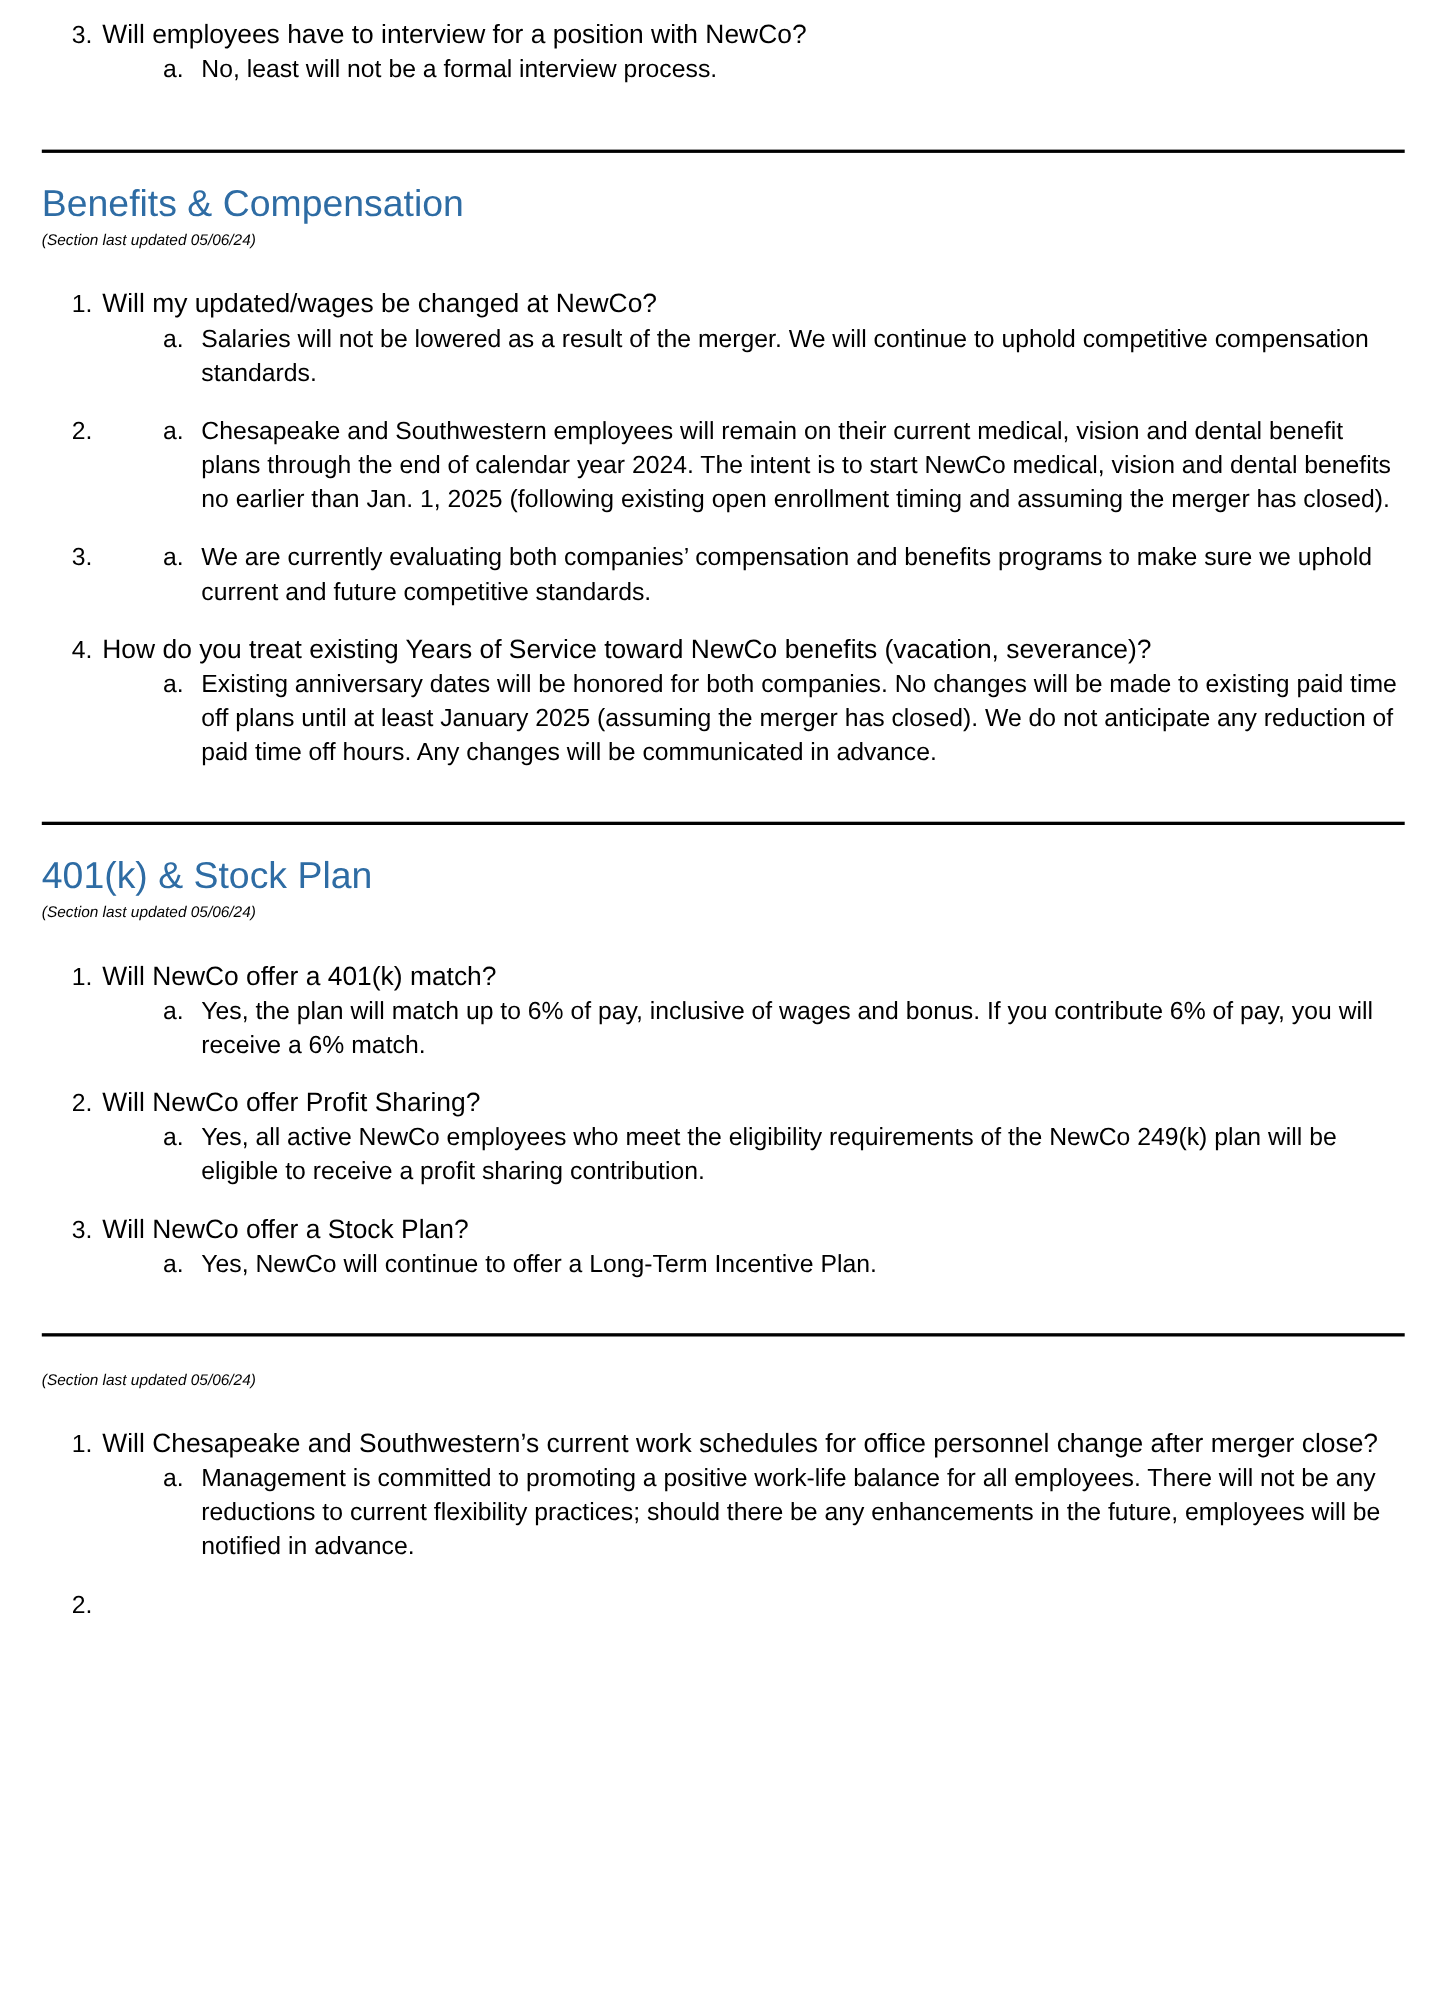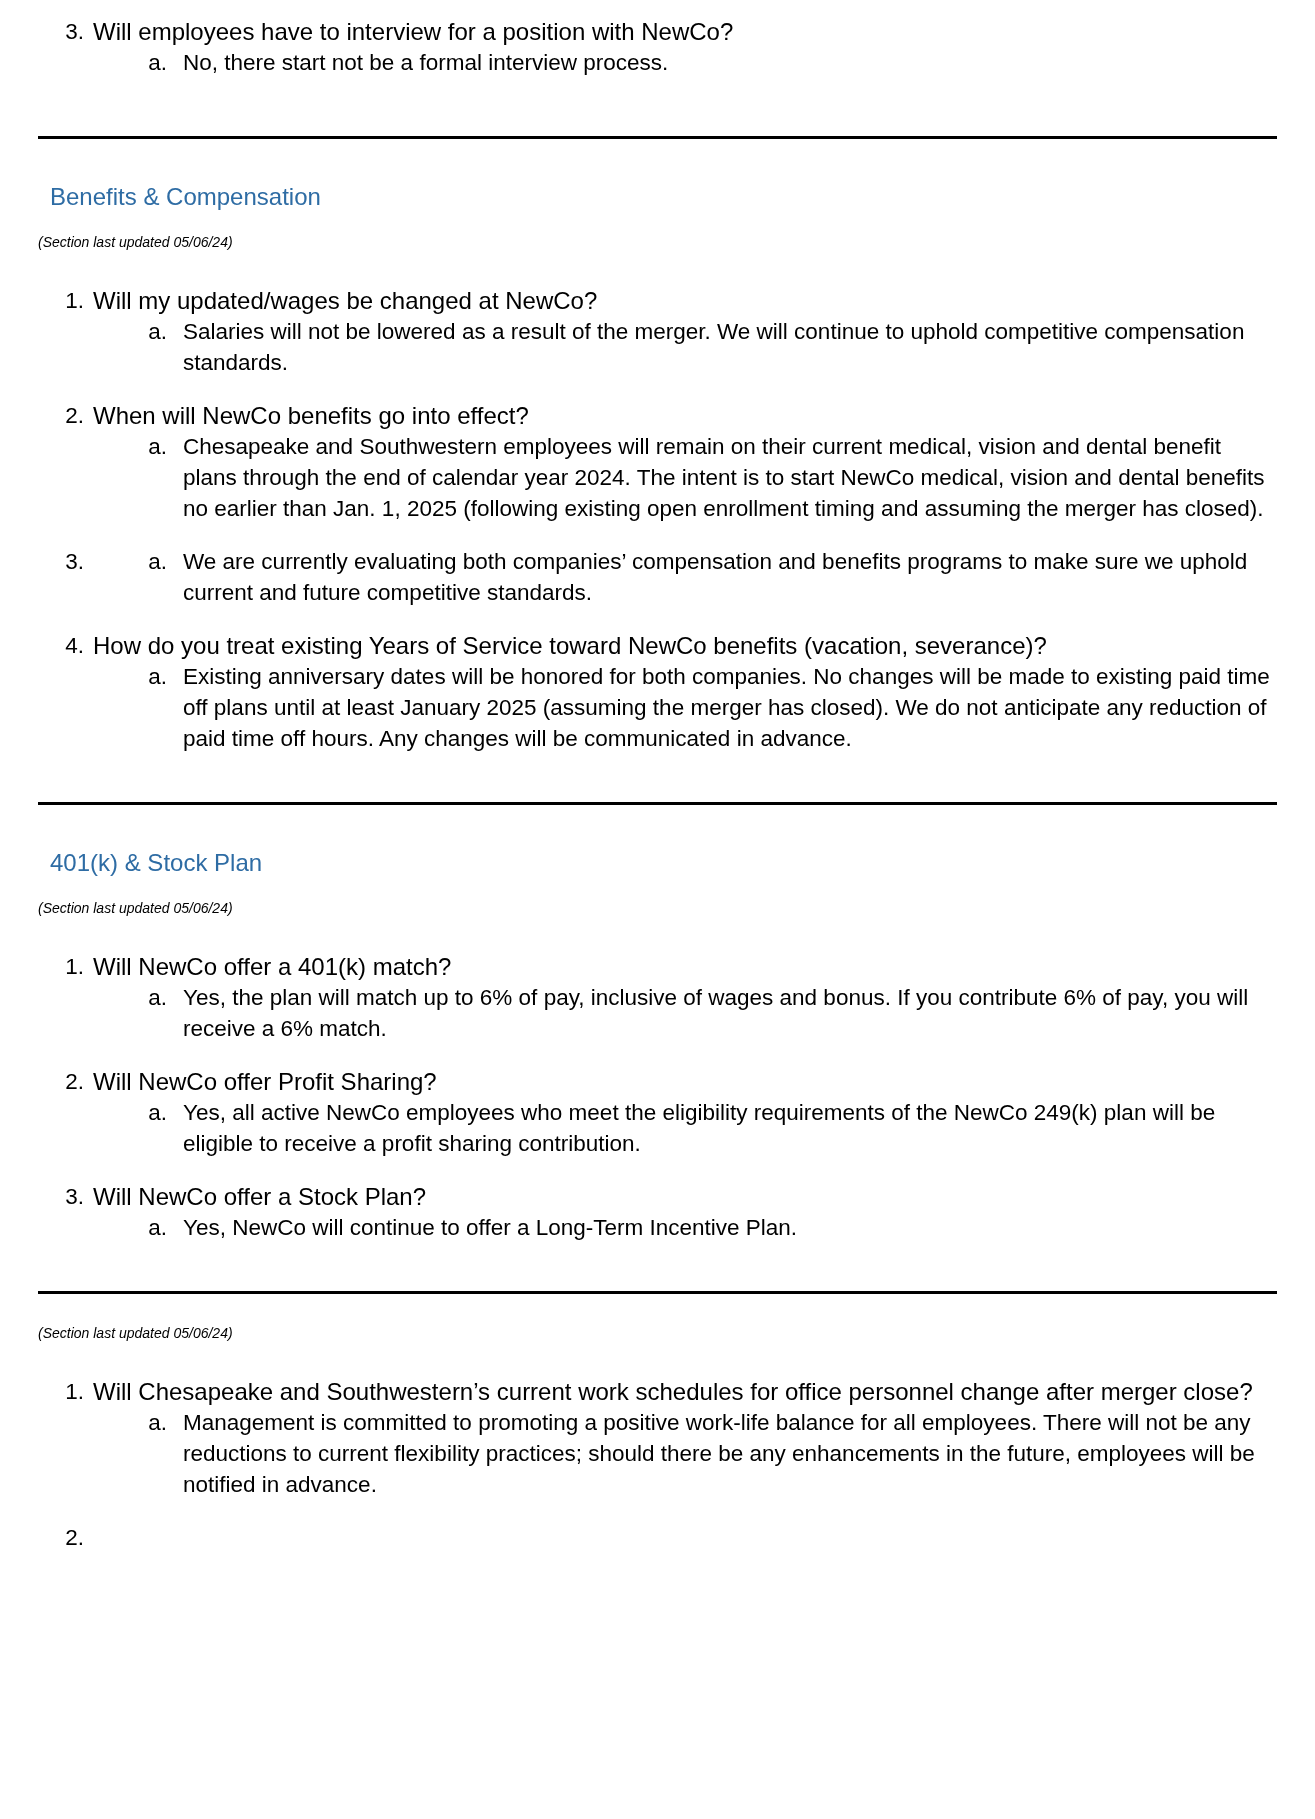--- a/index.html
+++ b/index.html
@@ -77,25 +77,25 @@
 
   
   .rule {
     border: 0;
     border-top: 3.5px solid #000000;
     margin: 0;
     height: 0;
     width: 100%;
   }
   .section-head {
-    font-size: 24px;
+    font-size: 34px;
     line-height: 40px;
     color: #2e6ca4;
     font-weight: normal;
-    margin: 12px;
+    margin: 0;
     letter-spacing: 0px;
   }
   .section-sub {
     font-size: 14px;
     line-height: 26px;
     font-style: italic;
     color: #000;
     margin: 0;
   }
 
@@ -112,21 +112,21 @@
 <div class="page">
 
   <div class="top-block">
     <ul class="qa-list">
       <li class="q-item" style="margin-bottom:0;">
         <span class="q-marker">3.</span>
         <span class="q-text">Will employees have to interview for a position with NewCo?</span>
         <ul class="a-list">
           <li class="a-item">
             <span class="a-marker">a.</span>
-            <span class="a-text">No, there start not be a formal interview process.</span>
+            <span class="a-text">No, least will not be a formal interview process.</span>
           </li>
         </ul>
       </li>
     </ul>
   </div>
 
   <div class="gap-before-rule-1"></div>
   <hr class="rule">
   <div class="gap-after-rule"></div>
 
@@ -142,21 +142,20 @@
         <ul class="a-list">
           <li class="a-item">
             <span class="a-marker">a.</span>
             <span class="a-text">Salaries will not be lowered as a result of the merger. We will continue to uphold competitive compensation standards.</span>
           </li>
         </ul>
       </li>
 
       <li class="q-item">
         <span class="q-marker">2.</span>
-        <span class="q-text">When will NewCo benefits go into effect?</span>
         <ul class="a-list">
           <li class="a-item">
             <span class="a-marker">a.</span>
             <span class="a-text">Chesapeake and Southwestern employees will remain on their current medical, vision and dental benefit plans through the end of calendar year 2024. The intent is to start NewCo medical, vision and dental benefits no earlier than Jan. 1, 2025 (following existing open enrollment timing and assuming the merger has closed).</span>
           </li>
         </ul>
       </li>
 
       <li class="q-item">
         <span class="q-marker">3.</span>

